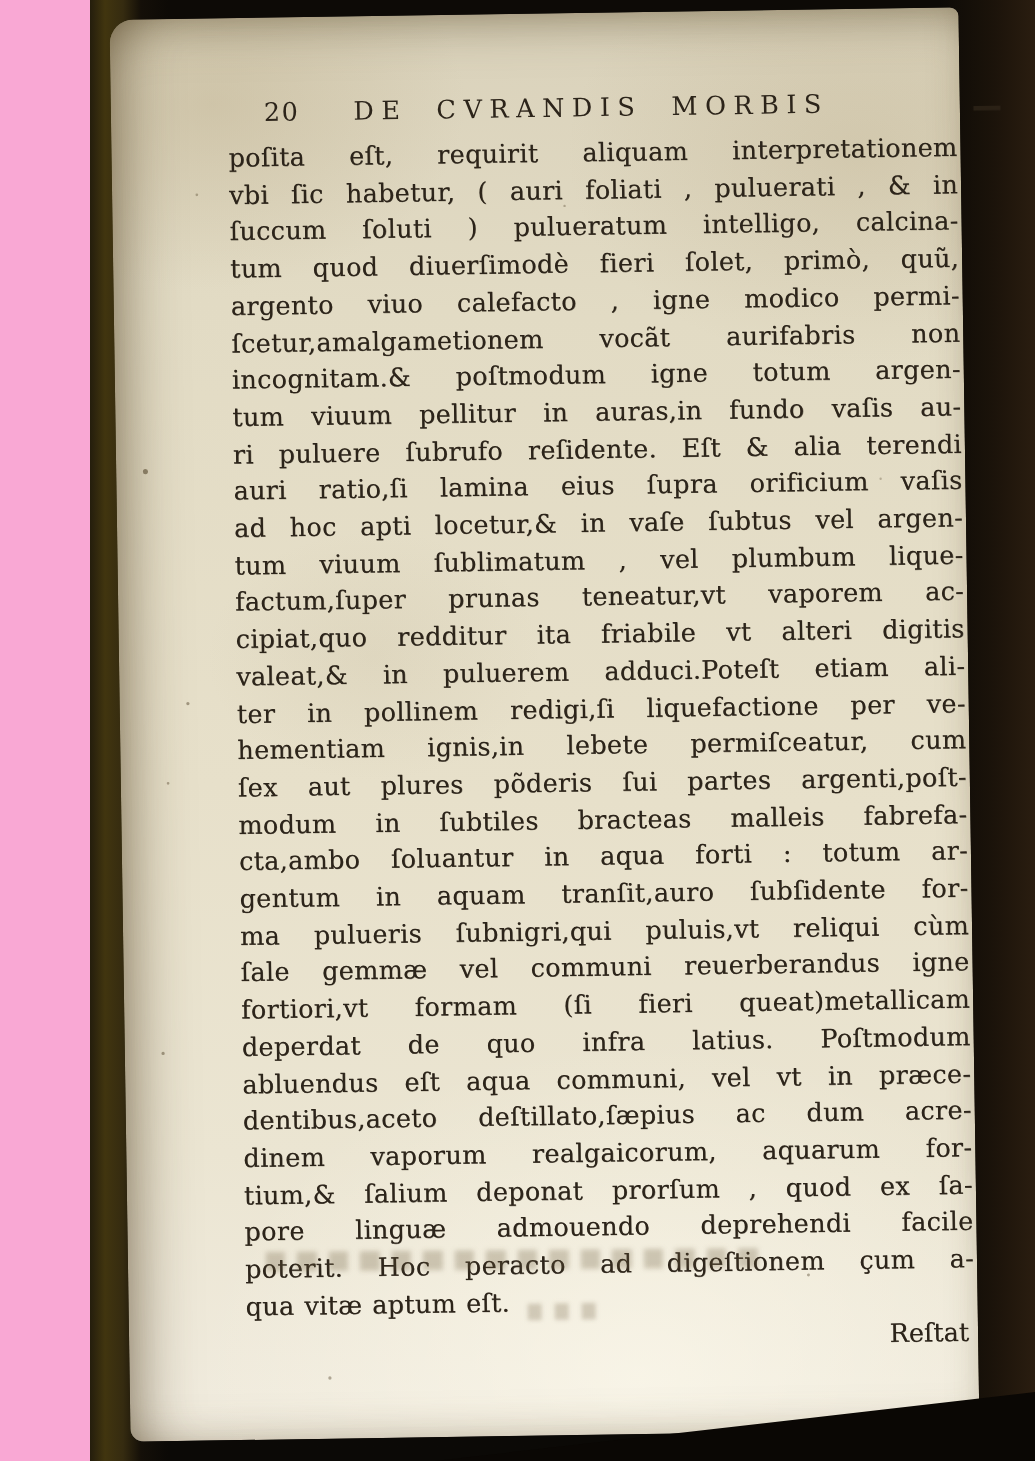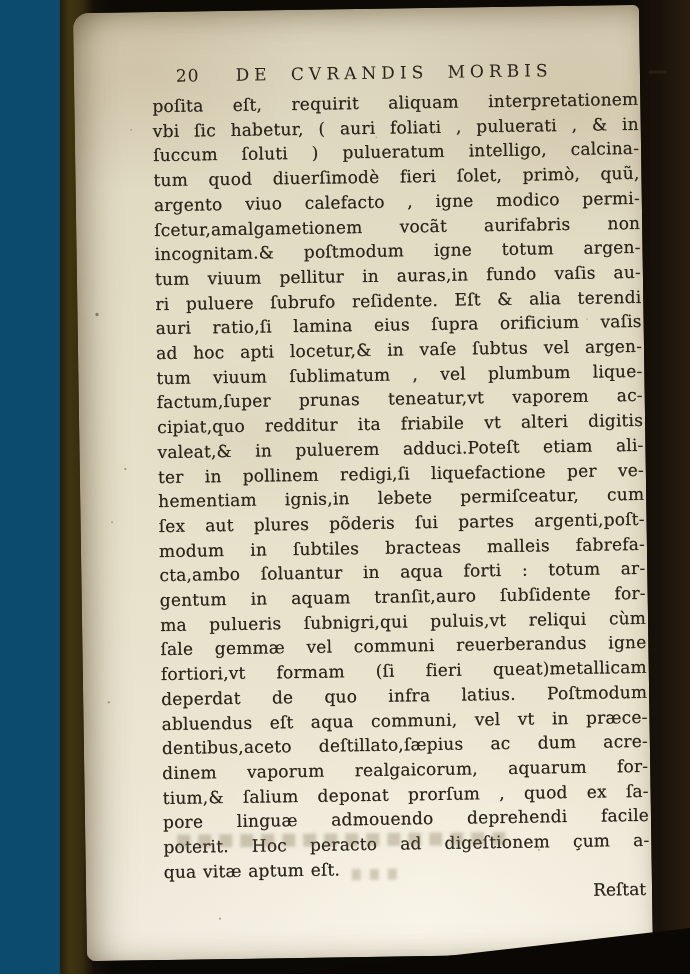--- a/index.html
+++ b/index.html
@@ -1,19 +1,19 @@
 <!DOCTYPE html>
 <html><head>
 <meta charset="utf-8">
 <style>
   * { margin:0; padding:0; box-sizing:border-box; }
   html,body { width:690px; height:976px; overflow:hidden; background:#ffffff; }
 
   .scan {
-    position:relative; width:690px; height:976px; background:#0c4a6e;
+    position:relative; width:690px; height:976px; background:#f9a8d4;
     font-family:"DejaVu Serif","Liberation Serif",serif;
     padding-left:10px;
   }
 
   
   .photo {
     position:absolute; left:60px; top:0; width:630px; height:974px; overflow:hidden;
     background:
       linear-gradient(90deg, #241d0c 0px, #41350f 10px, #352b10 22px, #140f08 34px, rgba(0,0,0,0) 52px),
       linear-gradient(270deg, #2a1d10 0px, #1b130a 28px, rgba(0,0,0,0) 64px),

